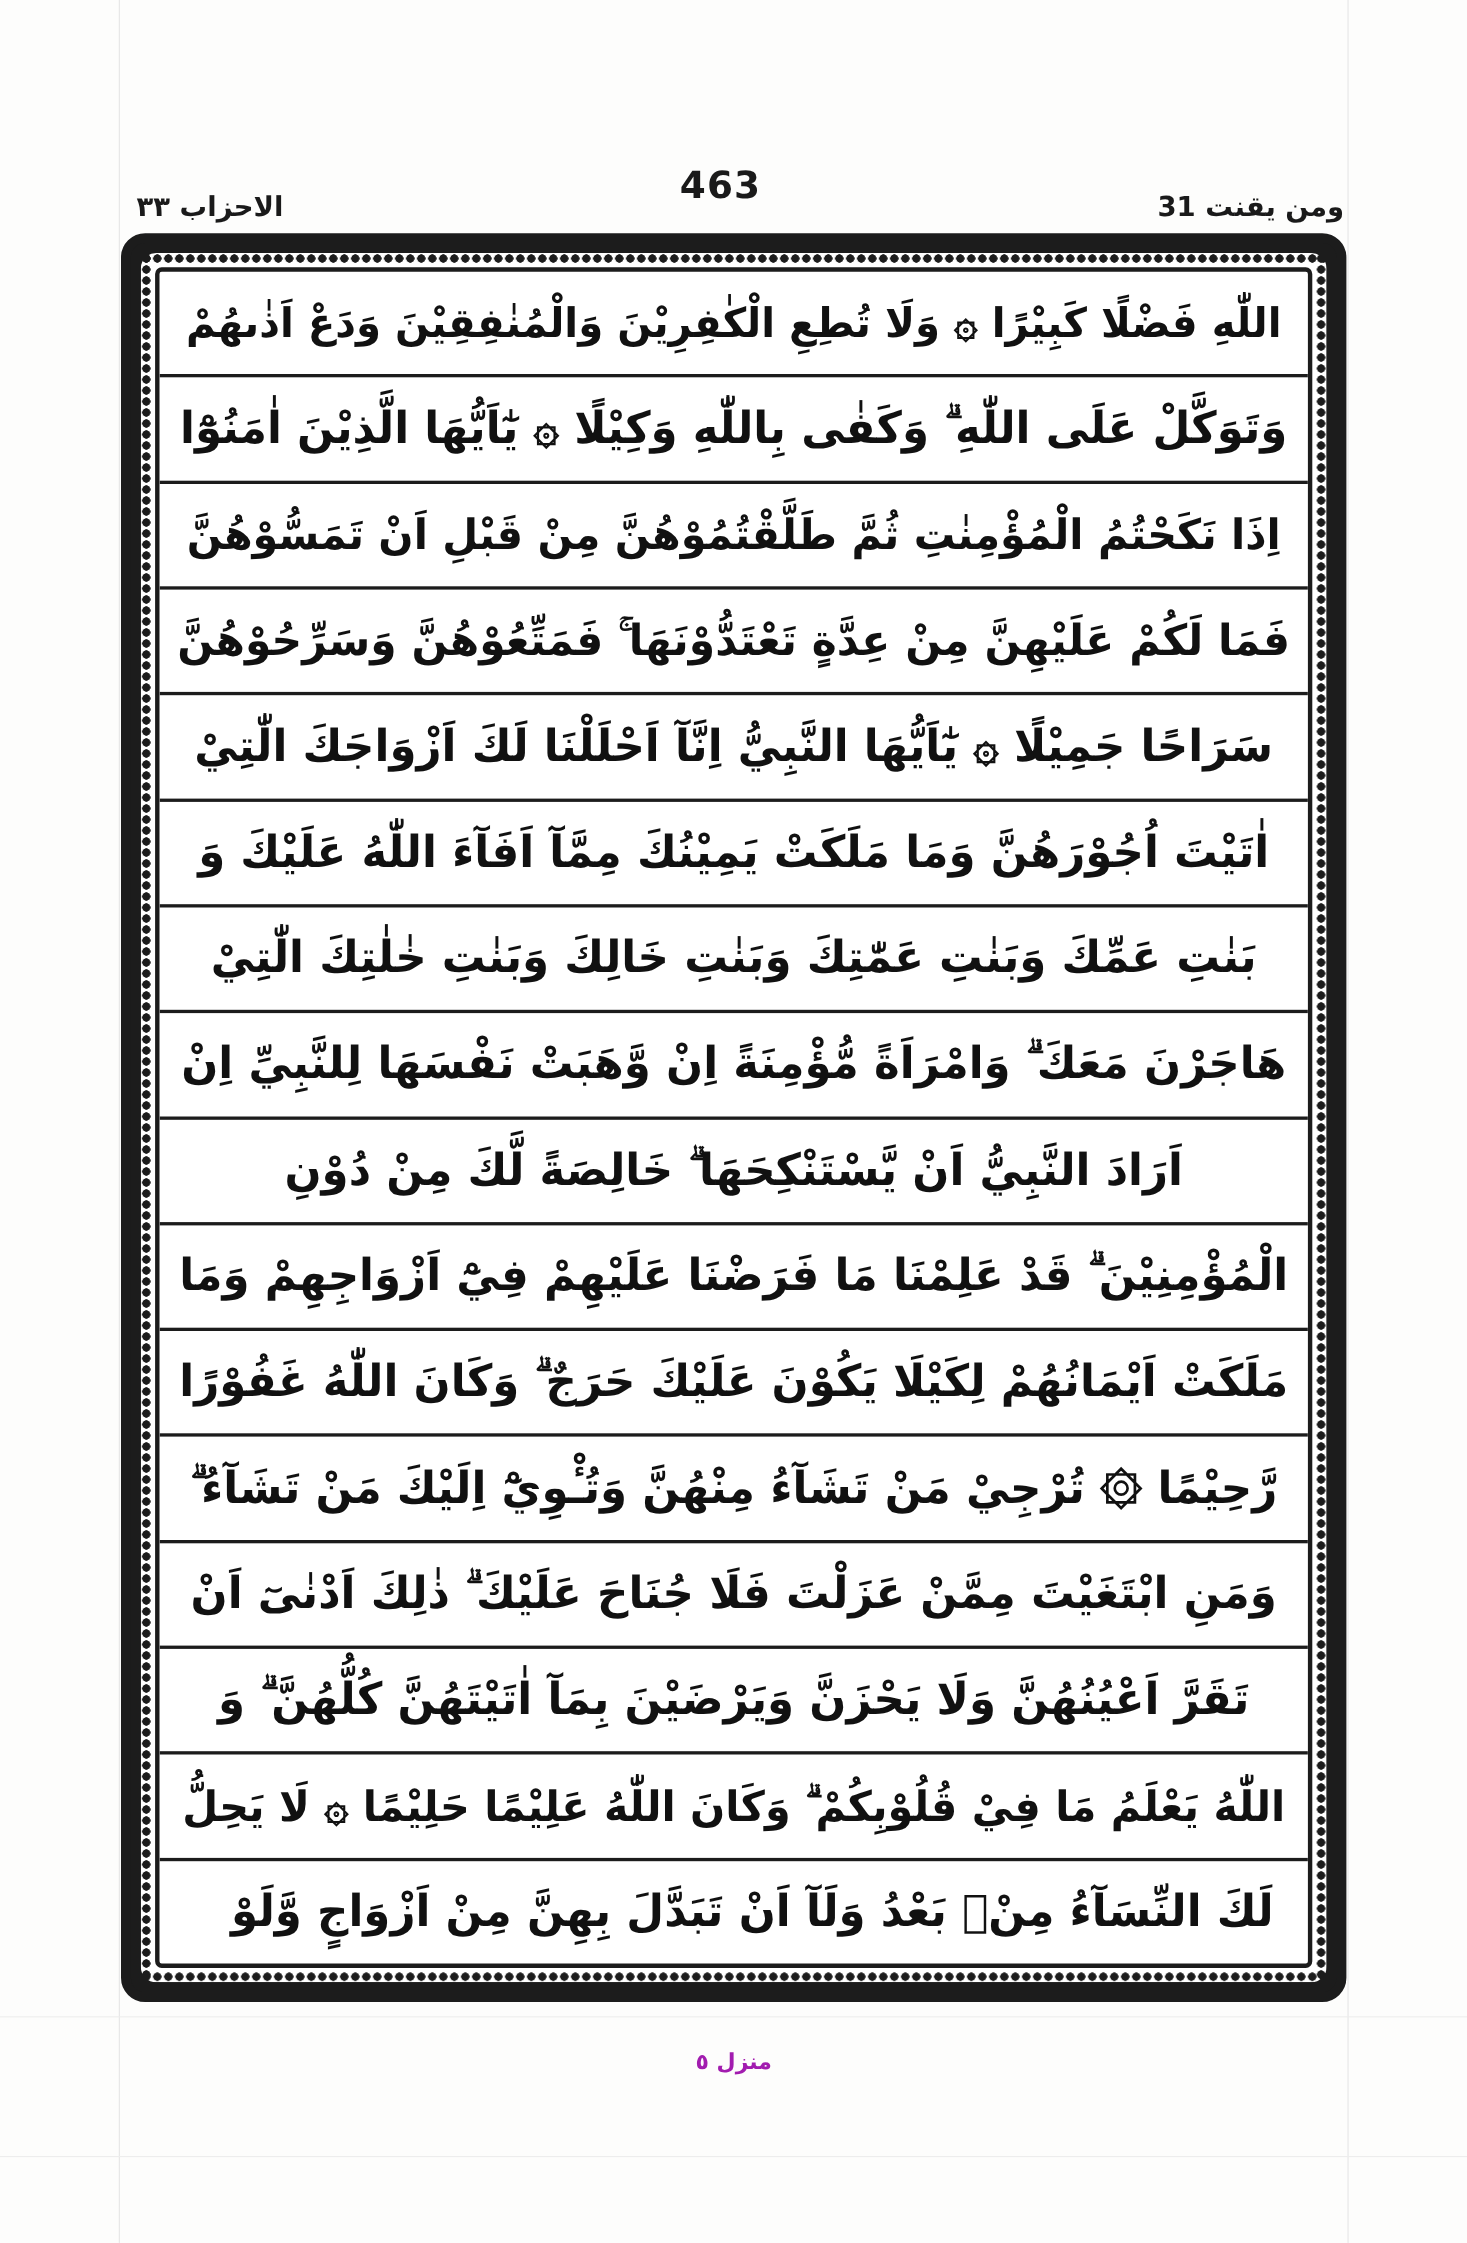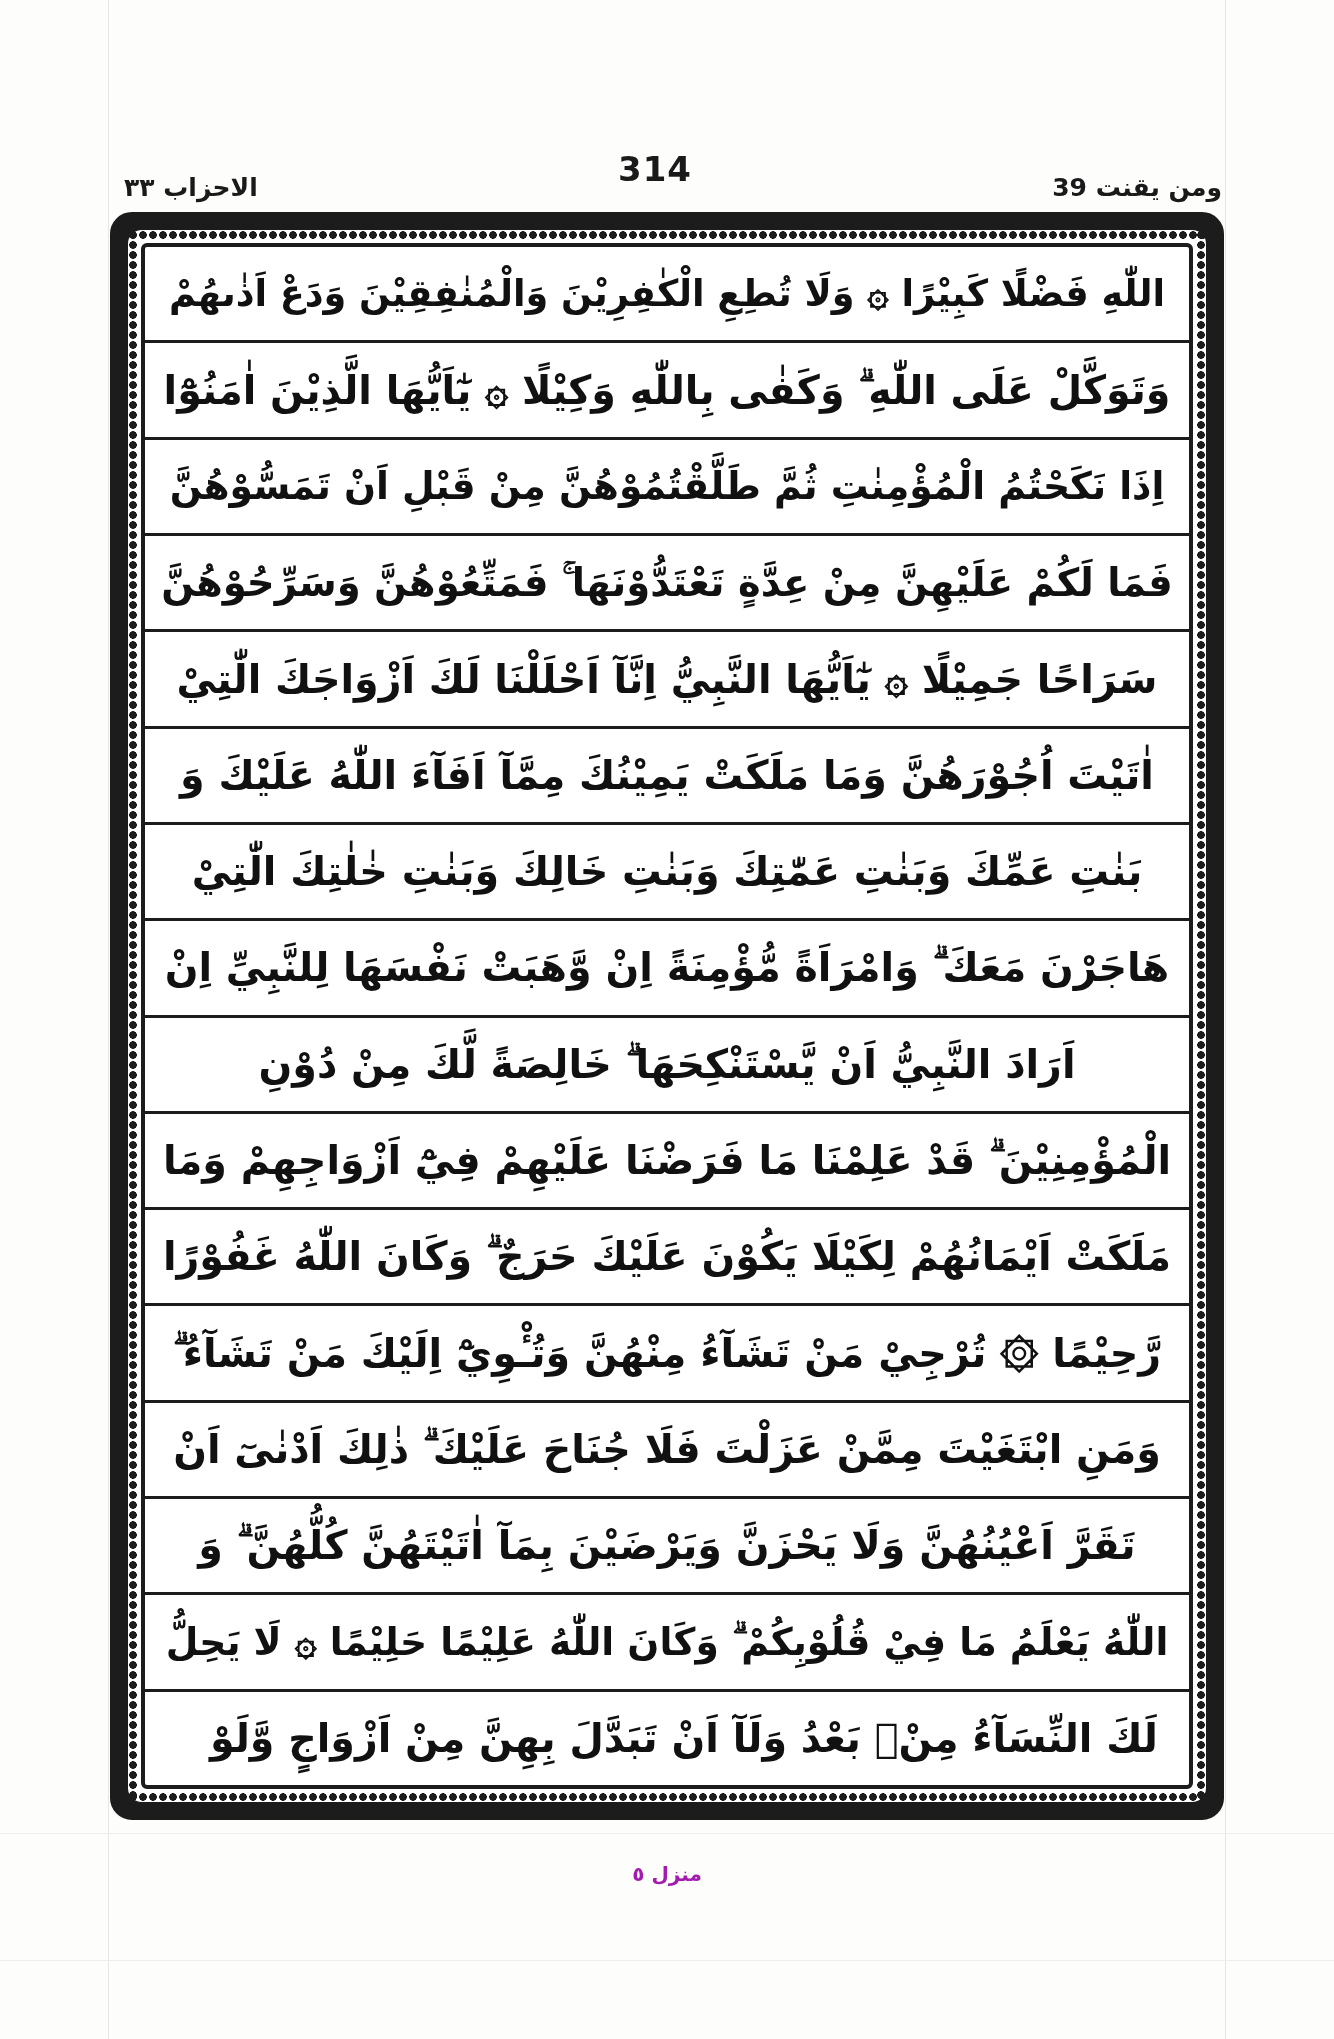--- a/index.html
+++ b/index.html
@@ -150,22 +150,22 @@
 <body>
 
 <div class="page">
 
   <div class="guide left"></div>
   <div class="guide right"></div>
   <div class="guide-h top"></div>
   <div class="guide-h bottom"></div>
 
   <div class="header">
-    <div class="header-item header-juz">ومن يقنت 39</div>
-    <div class="header-item header-page">314</div>
+    <div class="header-item header-juz">ومن يقنت 31</div>
+    <div class="header-item header-page">463</div>
     <div class="header-item header-sura">الاحزاب ٣٣</div>
   </div>
 
   <div class="frame-outer">
     <div class="frame-bead"></div>
     <div class="frame-inner">
       <div class="lines">
         <div class="ayah-line">
           <div class="ayah-text" style="font-size: 37px;">اللّٰهِ فَضْلًا كَبِيْرًا ۞ وَلَا تُطِعِ الْكٰفِرِيْنَ وَالْمُنٰفِقِيْنَ وَدَعْ اَذٰىهُمْ</div>
         </div>

